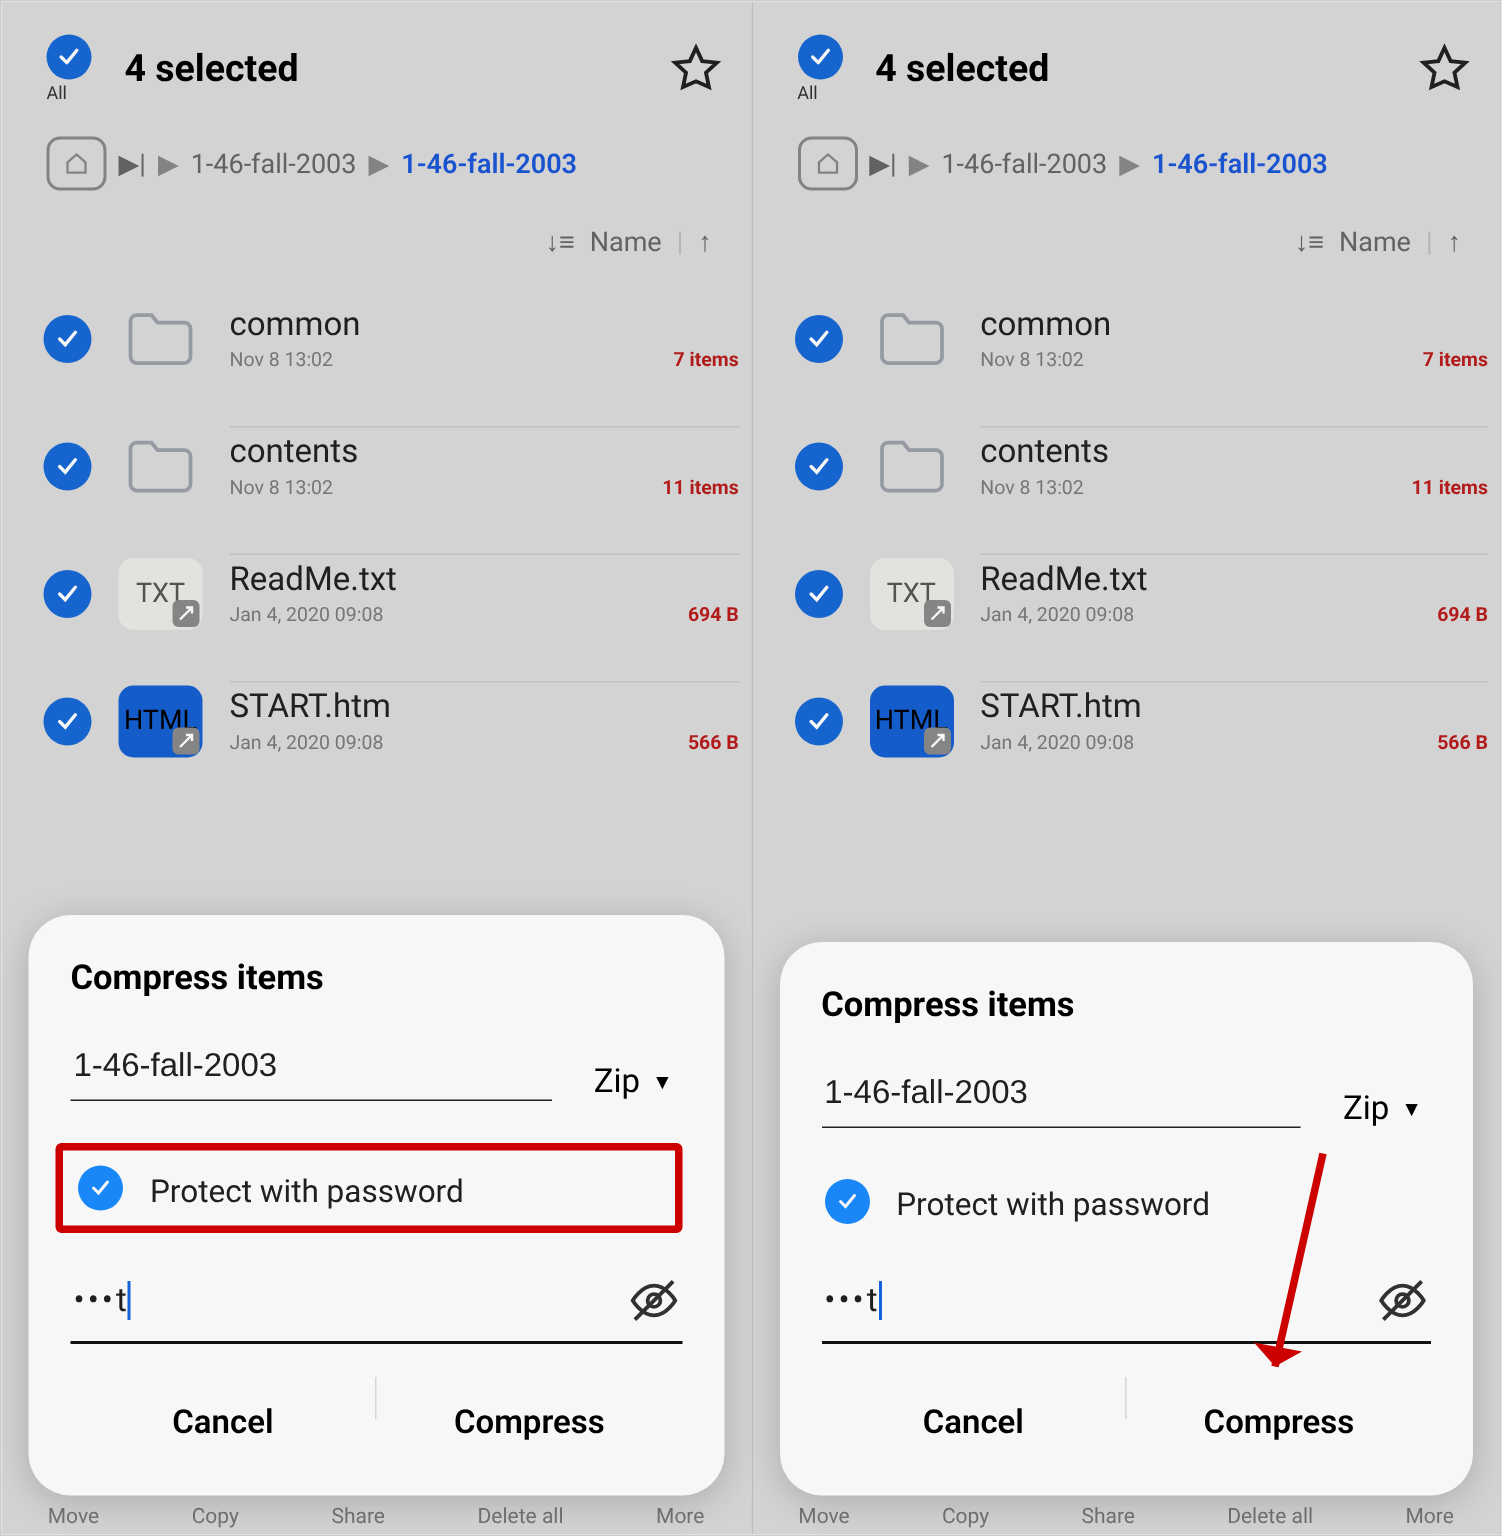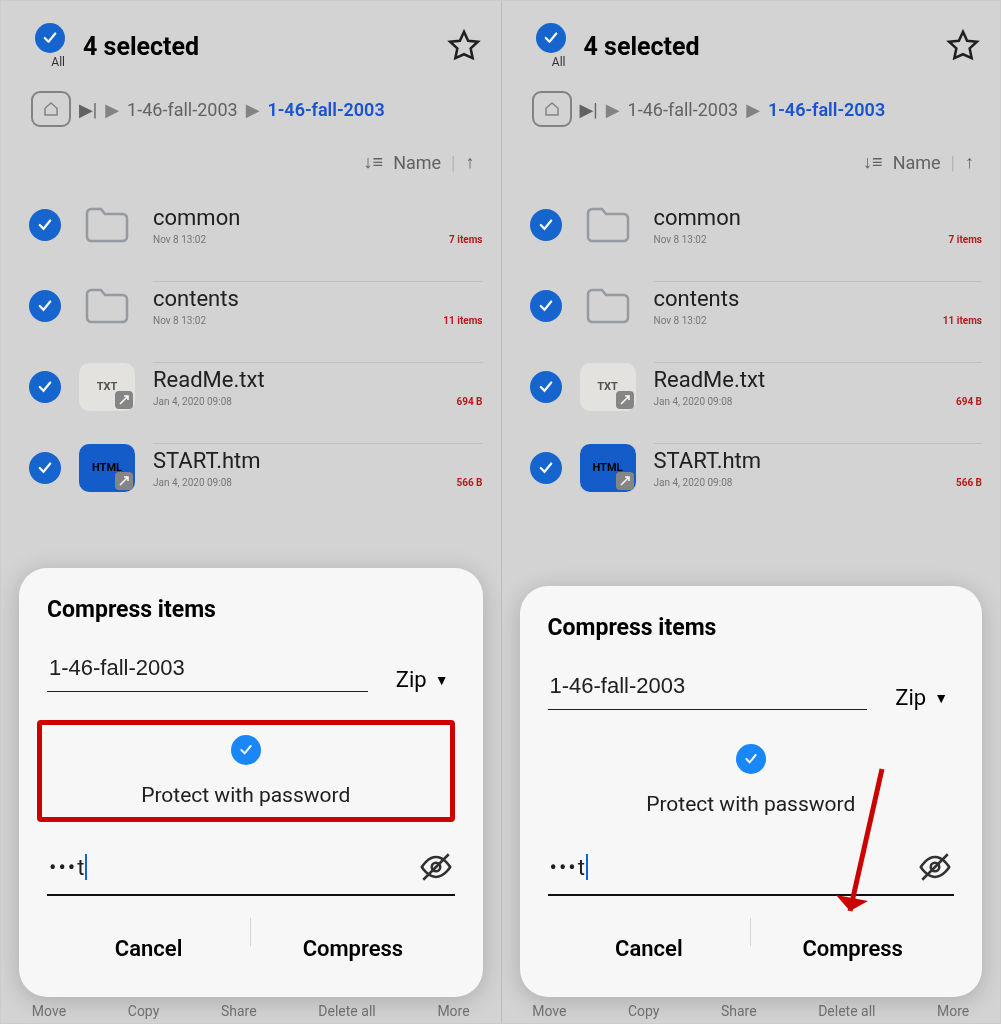--- a/index.html
+++ b/index.html
@@ -18,21 +18,21 @@
     position: relative;
     overflow: hidden;
   }
   .pane + .pane { border-left: 1px solid #bbb; }
   .header {
     padding: 22px 20px 8px 30px;
     display: flex;
     align-items: center;
     gap: 12px;
   }
-  .all-col { display:flex; flex-direction:column; align-items:flex-end; gap:2px; width:34px;}
+  .all-col { display:flex; flex-direction:column; align-items:flex-start; gap:2px; width:34px;}
   .check-badge {
     width: 30px; height: 30px; border-radius: 50%;
     background: #1768d4; display:flex; align-items:center; justify-content:center;
   }
   .check-badge svg { width:18px; height:18px; }
   .all-label { font-size:12px; color:#333; }
   .title { font-size: 25px; font-weight: 700; flex:1; padding-left:6px;}
   .star-icon { width:34px; height:34px; }
   .breadcrumb-row {
     display:flex; align-items:center; gap:8px;
@@ -46,67 +46,67 @@
   }
   .home-box svg{width:18px;height:18px;}
   .bc-sep{color:#888;}
   .bc-item{color:#666;}
   .bc-item.active{color:#1a56d6;font-weight:600;}
   .sort-row{
     display:flex; justify-content:flex-end; align-items:center; gap:10px;
     padding: 20px 26px 6px 20px; color:#666; font-size:18px;
   }
   .sort-row .pipe{color:#bbb;}
-  .list { padding: 4px 10px 0 22px; }
+  .list { padding: 4px 0 0 22px; }
   .row {
     display:flex; align-items:center; gap:18px;
     padding: 18px 8px 14px 6px;
   }
   .row + .row .row-content { border-top:1px solid #c7c7c7; }
   .row .chk {
     width:32px;height:32px;border-radius:50%;background:#1768d4;
     display:flex;align-items:center;justify-content:center;flex-shrink:0;
   }
   .row .chk svg{width:18px;height:18px;}
   .row .icon-cell{width:56px;display:flex;align-items:center;justify-content:center;flex-shrink:0;}
   .folder-svg{width:48px;height:40px;}
   .file-badge{
     width:65px;height:48px;border-radius:10px;background:#eceae7;
     display:flex;align-items:center;justify-content:center;position:relative;
-    font-size:11px;font-weight:700;color:#555;
+    font-size:18px;font-weight:400;color:#555;
   }
   .file-badge .corner{
     position:absolute;bottom:2px;right:2px;width:18px;height:18px;
     background:#8a8a8a;border-radius:4px;display:flex;align-items:center;justify-content:center;
   }
   .file-badge .corner svg{width:12px;height:12px;}
   .file-badge.html{background:#155fd0;color:#000000;}
   .row-content{
     flex:1;display:flex;flex-direction:column;gap:4px;
     padding-top:4px; padding-bottom:4px;
   }
   .fname{font-size:22px;color:#222;}
-  .metarow{display:flex;justify-content:space-between;font-size:10px;color:#7a7a7a;}
+  .metarow{display:flex;justify-content:space-between;font-size:13px;color:#7a7a7a;}
   .metarow .count{font-weight:700;color:#b91c1c;}
   
   .modal{
     position:absolute;left:18px;right:18px;bottom:26px;
     background:#fff;border-radius:28px;padding:28px 28px 18px 28px;
     box-shadow:0 4px 24px rgba(0,0,0,.18);
   }
   .modal h2{font-size:23px;font-weight:700;margin-bottom:26px;}
   .name-row{display:flex;align-items:flex-end;gap:28px;margin-bottom:28px;}
   .name-input{
     flex:1;border:none;border-bottom:1.5px solid #222;padding:6px 2px 10px 2px;
     font-size:22px;color:#222;outline:none;background:transparent;
   }
   .zip-sel{display:flex;align-items:center;gap:8px;font-size:22px;padding-right:6px;}
   .zip-sel .caret{font-size:14px;}
   .protect-row{
-    display:flex;align-items:center;gap:18px;padding:6px 2px;margin-bottom:24px;flex-direction:column;
+    display:flex;align-items:flex-end;gap:18px;padding:6px 2px;margin-bottom:24px;
   }
   .protect-chk{
     width:30px;height:30px;border-radius:50%;background:#1a8cff;
     display:flex;align-items:center;justify-content:center;
   }
   .protect-chk svg{width:16px;height:16px;}
   .protect-label{font-size:21px;color:#222;}
   .pw-row{
     display:flex;align-items:center;border-bottom:2px solid #111;
     padding:4px 2px 10px 2px;margin-bottom:22px;

